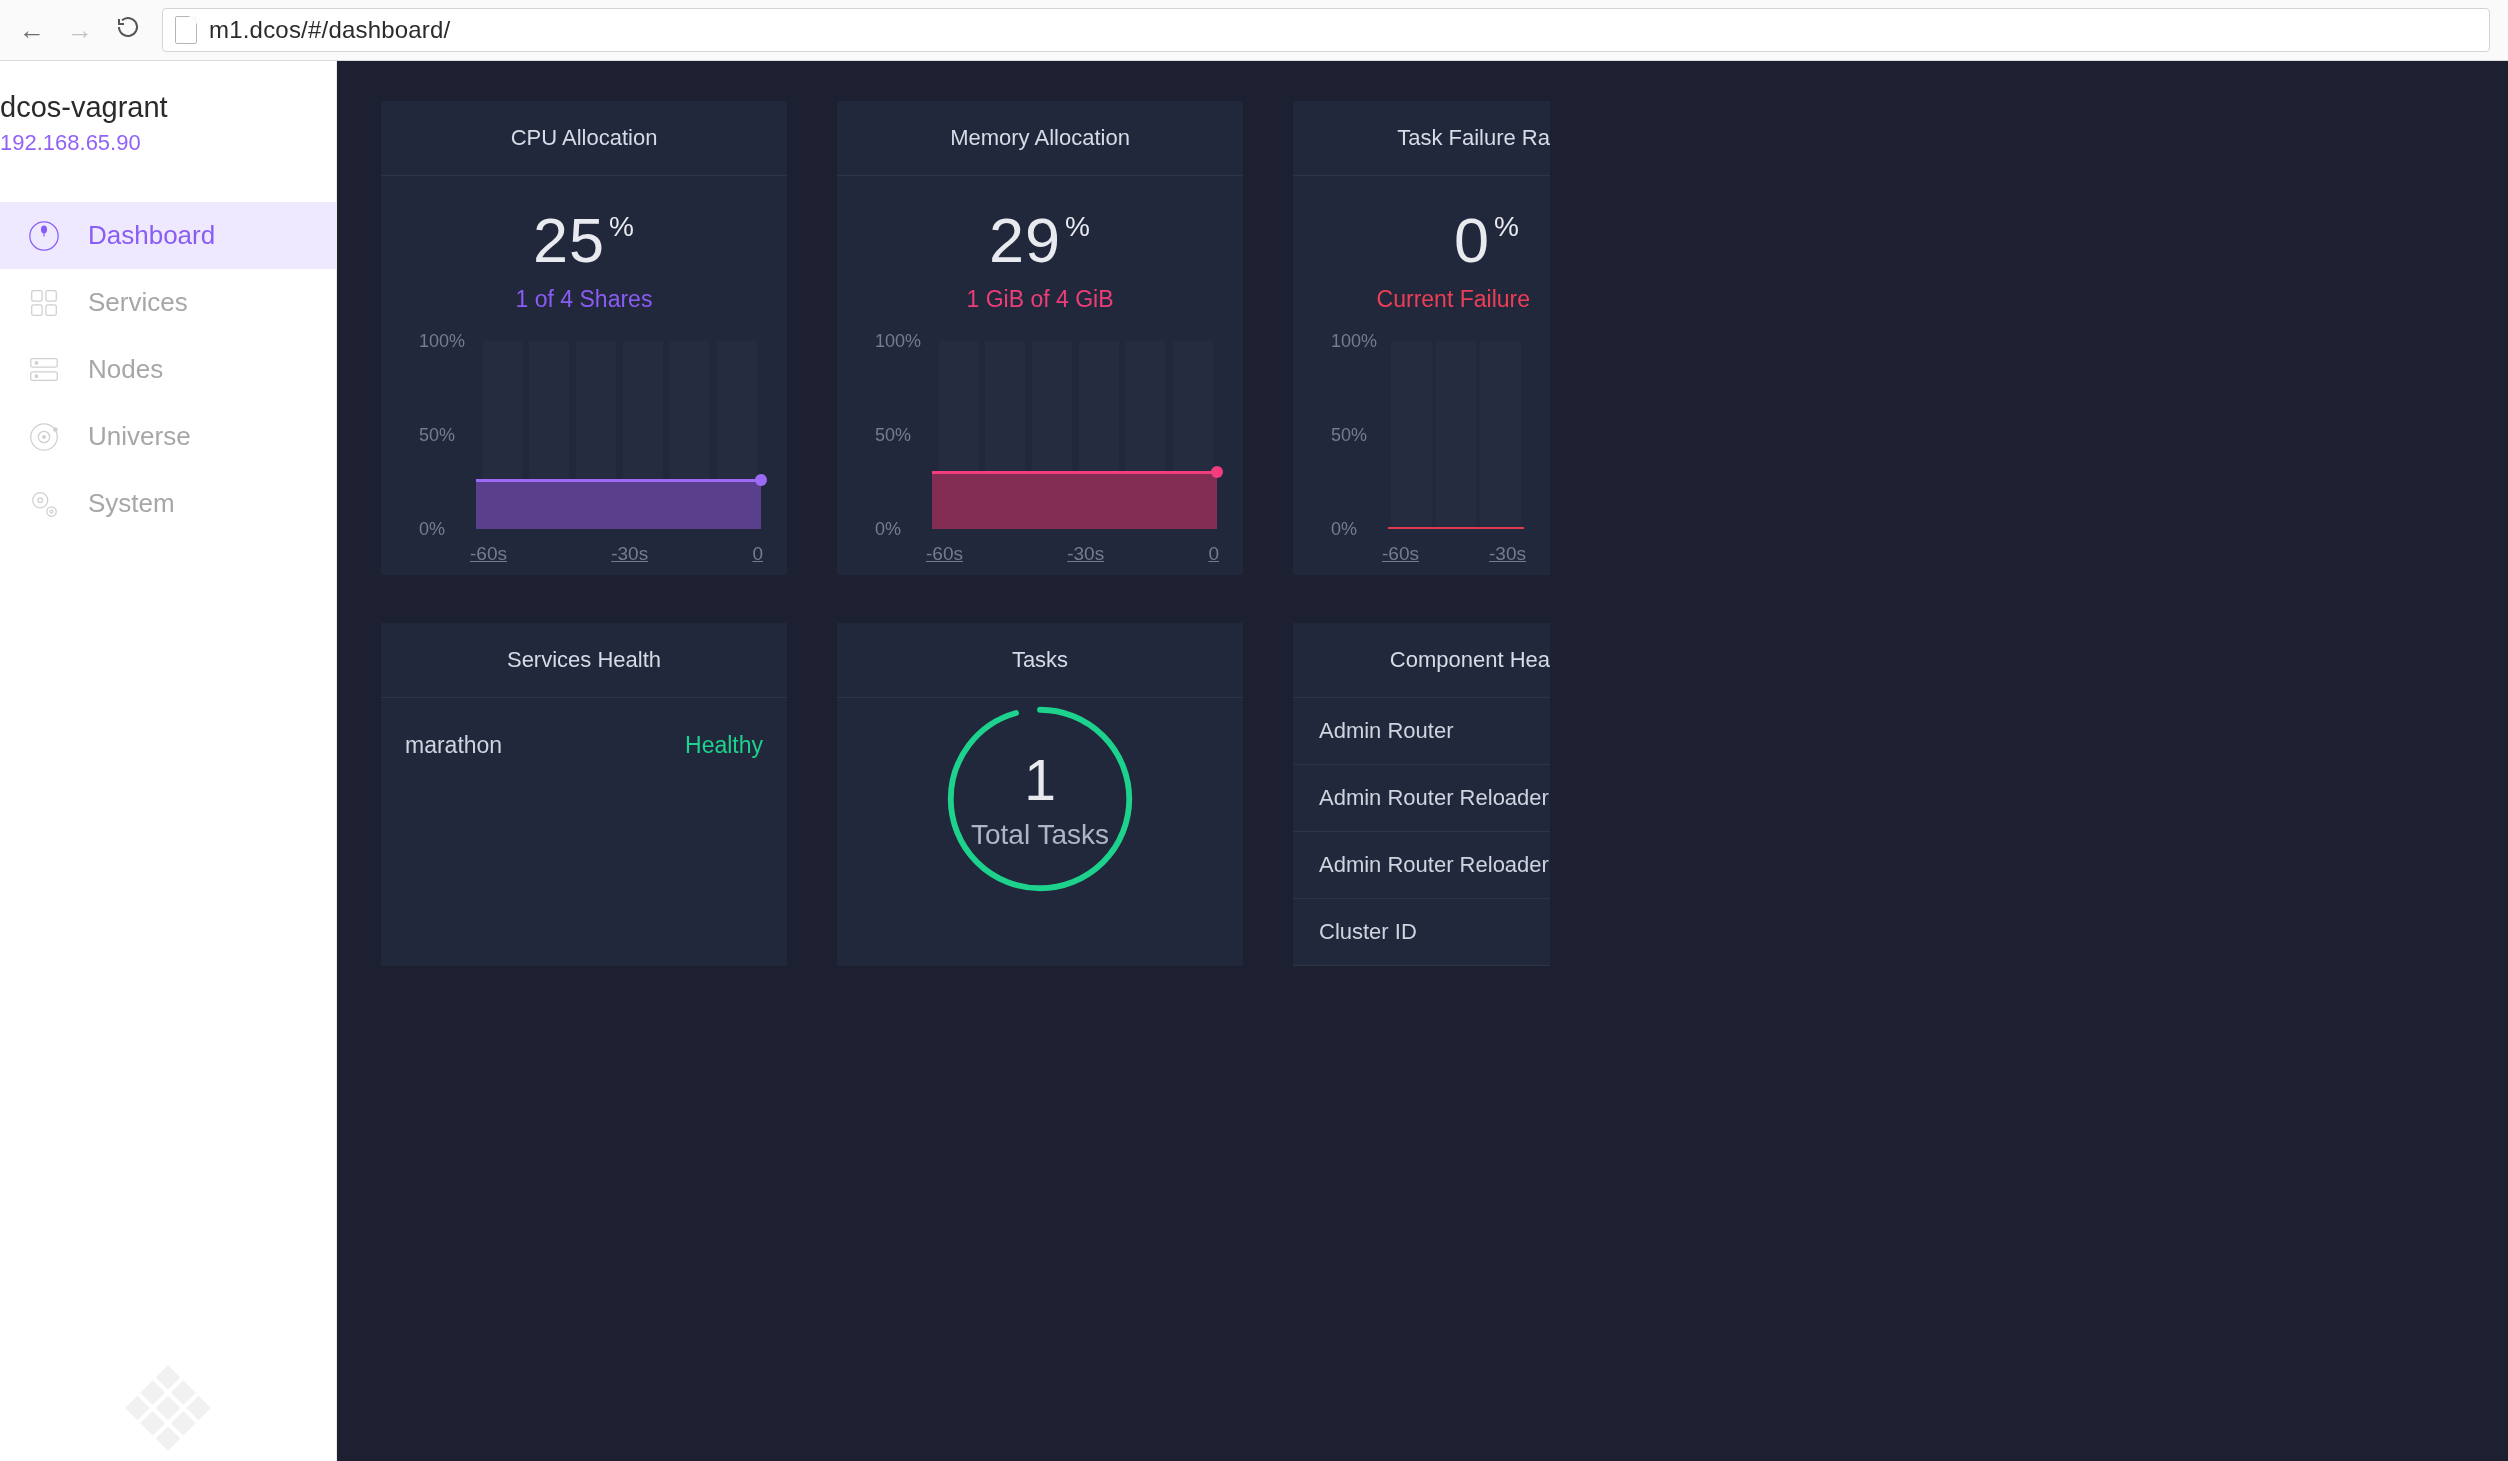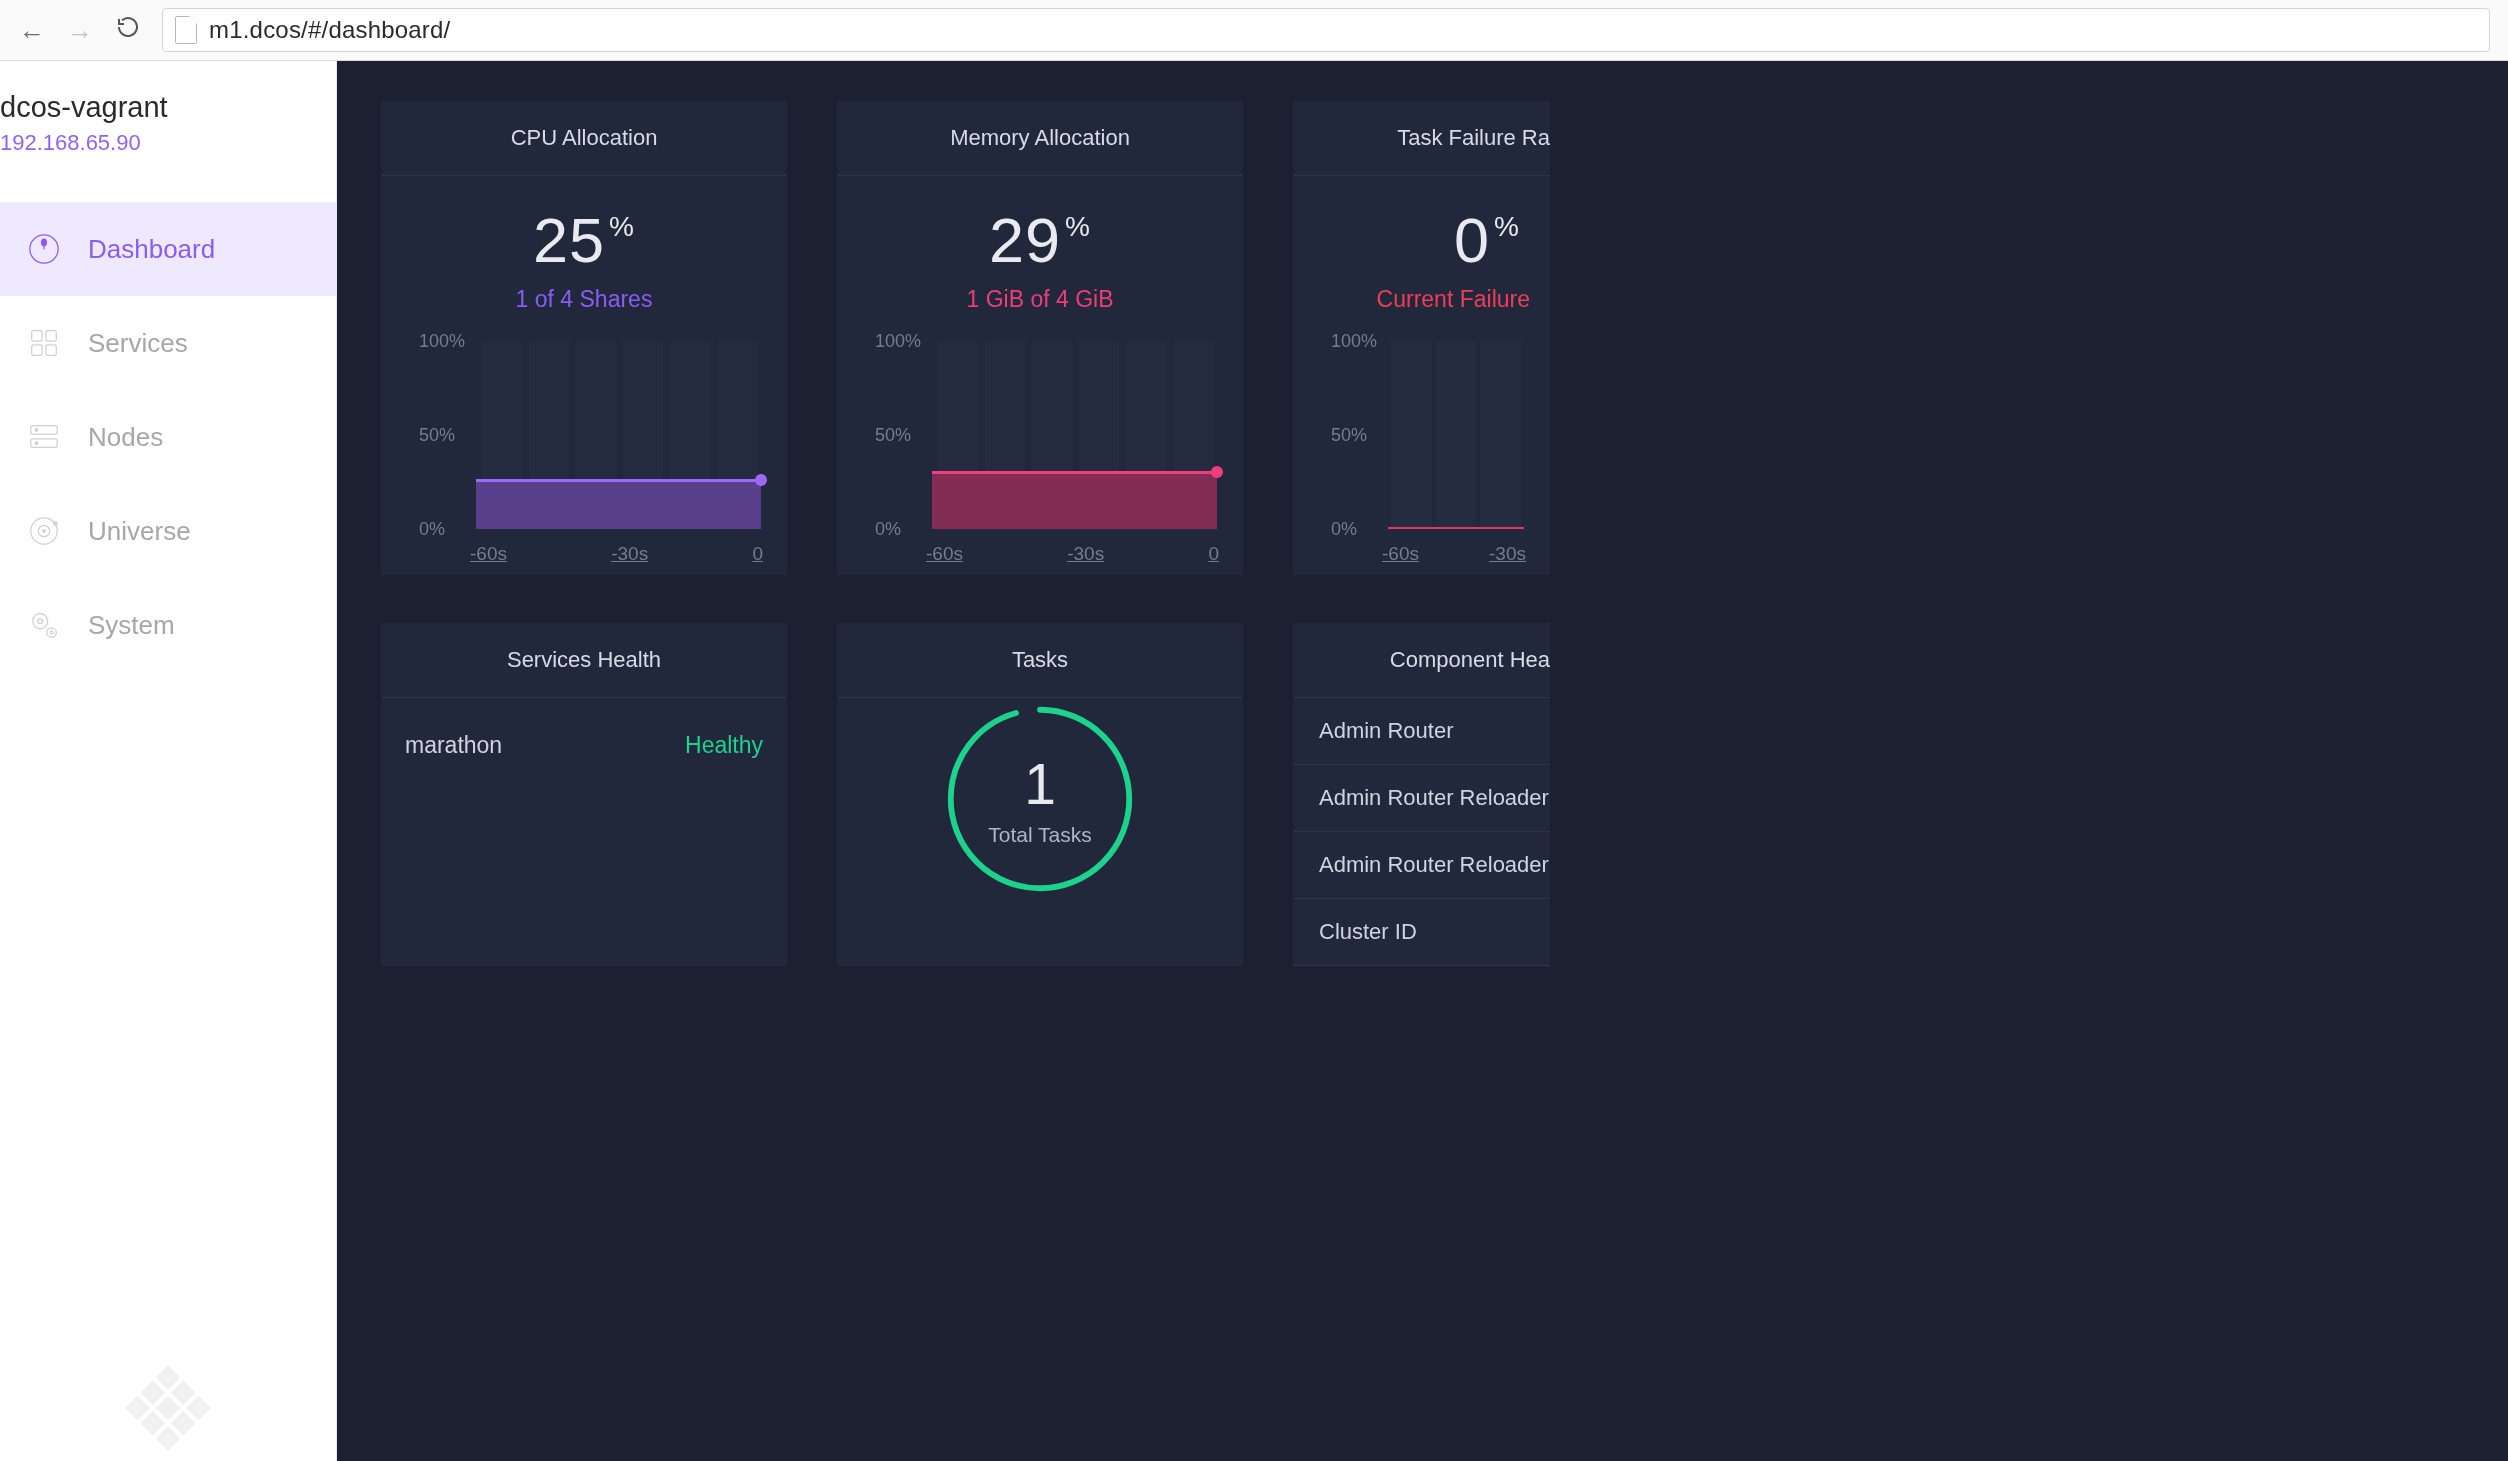--- a/index.html
+++ b/index.html
@@ -55,21 +55,21 @@
   position: relative;
   border-right: 1px solid #e9e9e9;
 }
 .sb-header { text-align: left; padding: 30px 0 18px; }
 .sb-title { font-size: 29px; color: #2a2a2a; font-weight: 400; }
 .sb-ip { font-size: 22px; color: #9162f6; margin-top: 6px; }
 
 .sb-nav { margin-top: 28px; }
 .sb-item {
   display: flex; align-items: center;
-  height: 94px;
+  height: 67px;
   padding: 0 26px;
   gap: 26px;
   font-size: 26px;
   color: #a7a7a7;
   cursor: pointer;
 }
 .sb-item .ic { width: 36px; height: 36px; display:flex;align-items:center;justify-content:center; }
 .sb-item svg { width: 34px; height: 34px; stroke: #cfcfcf; fill: none; stroke-width: 1.3; }
 .sb-item.active { background: #efe9ff; color: #8a5cf6; }
 .sb-item.active svg { stroke: #8a5cf6; }
@@ -179,21 +179,21 @@
 
 
 .ring-wrap { display:flex;flex-direction:column;align-items:center;padding-top:4px; }
 .ring { width: 194px; height: 194px; position: relative; }
 .ring svg { width: 100%; height: 100%; transform: rotate(-90deg); }
 .ring-val {
   position: absolute; inset: 0;
   display: flex; flex-direction: column; align-items: center; justify-content: center;
 }
 .ring-num { font-size: 57px; color: #e8eaf0; font-weight: 200; }
-.ring-lbl { font-size: 21px; color: #aeb5c4; margin-top: 6px; }
+.ring-lbl { font-size: 28px; color: #aeb5c4; margin-top: 6px; }
 
 
 .comp-list { padding: 0; }
 .comp-item {
   padding: 20px 26px;
   font-size: 22px;
   color: #cfd4df;
   border-bottom: 1px solid #2f3549;
 }
 .row2 .card:nth-child(3) .card-body{ padding:0; }

